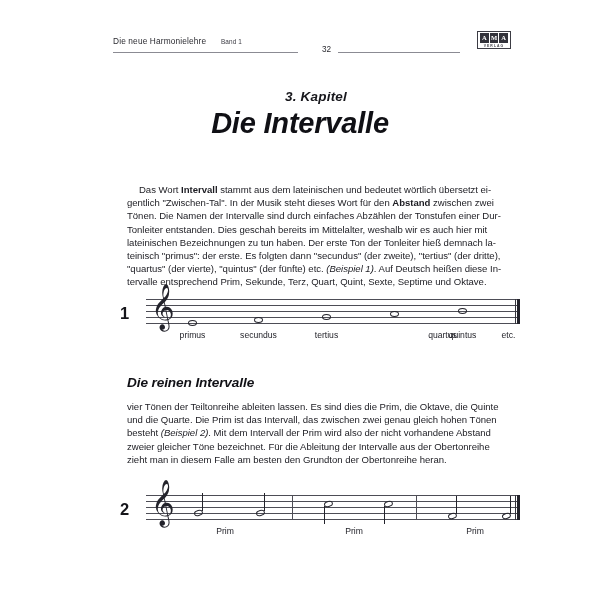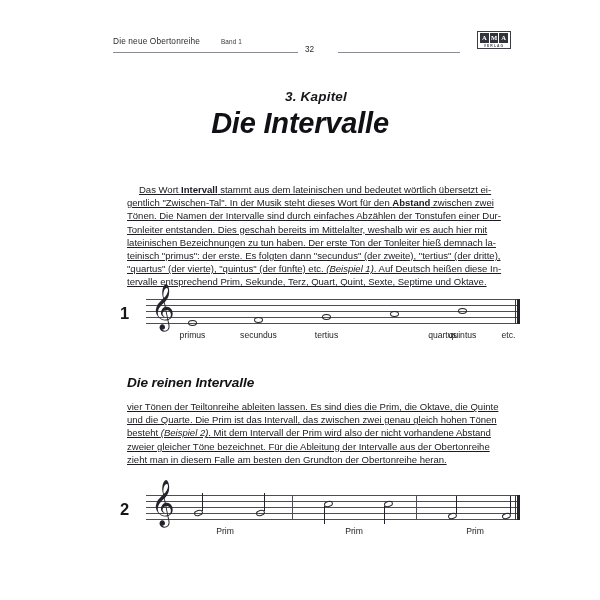--- a/index.html
+++ b/index.html
@@ -53,21 +53,21 @@
     top: 15.5px;
     width: 185px;
     height: 1px;
     background: #8b8b93;
   }
   .runhead-pageno {
     position: absolute;
     left: 192px;
     top: 9px;
     width: 26px;
-    text-align: left;
+    text-align: right;
     font-size: 8.2px;
     color: #2a2a30;
   }
   .runhead-rule-right {
     position: absolute;
     left: 225px;
     top: 15.5px;
     width: 122px;
     height: 1px;
     background: #8b8b93;
@@ -147,21 +147,20 @@
     text-align: justify;
     color: #1b1b21;
     letter-spacing: -0.02px;
   }
   #para1 { top: 183px; }
   #para2 { top: 400px; }
 
   .body-col .ln {
     display: block;
     white-space: nowrap;
-    text-decoration: underline;
   }
   .body-col .ln.indent { text-indent: 12px; }
 
   b.strong { font-weight: bold; }
   i.ital { font-style: italic; }
 
   .section-head {
     position: absolute;
     left: 127px;
     top: 375px;
@@ -279,21 +278,21 @@
     white-space: nowrap;
     transform: translateX(-50%);
   }
 </style>
 </head>
 <body>
 
 <div class="page">
 
   <div class="runhead">
-    <div class="runhead-title">Die neue Obertonreihe</div>
+    <div class="runhead-title">Die neue Harmonielehre</div>
     <div class="runhead-band">Band 1</div>
     <div class="runhead-rule-left"></div>
     <div class="runhead-pageno">32</div>
     <div class="runhead-rule-right"></div>
   </div>
 
   <div class="logo">
     <div class="logo-letters">
       <div class="logo-letter">A</div>
       <div class="logo-letter">M</div>

